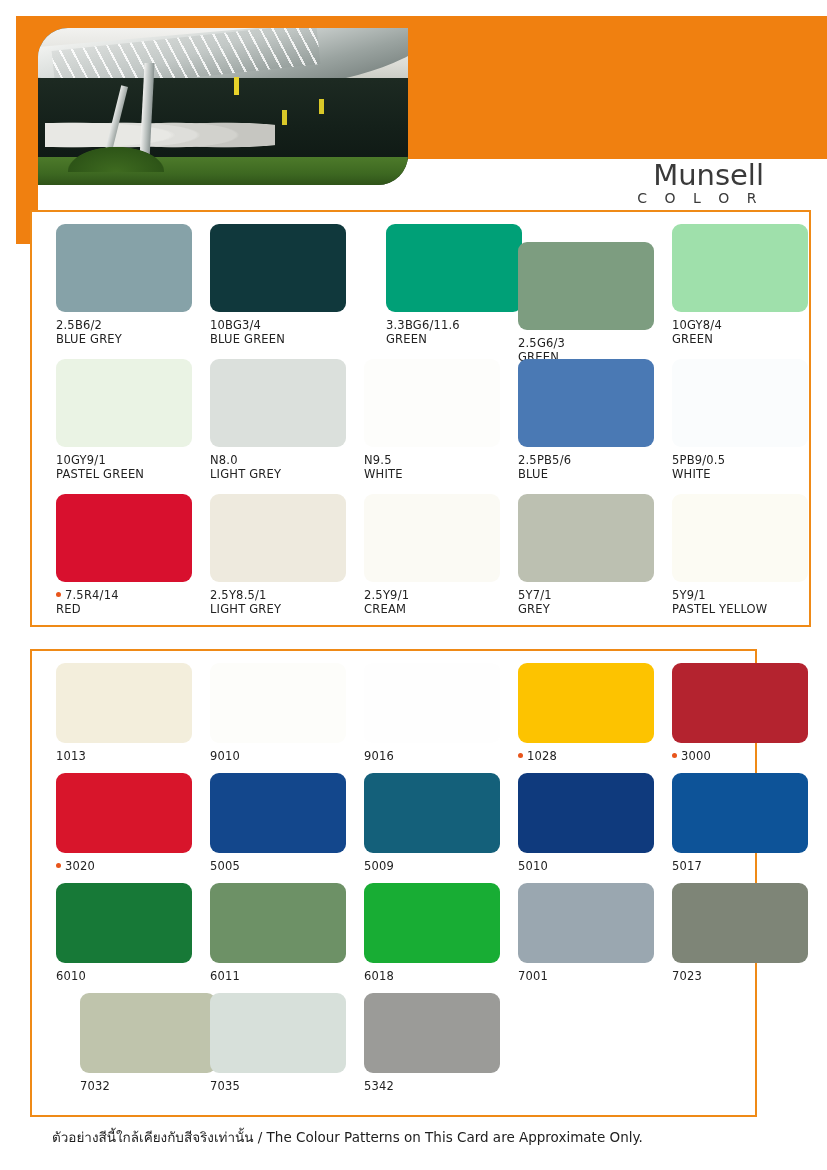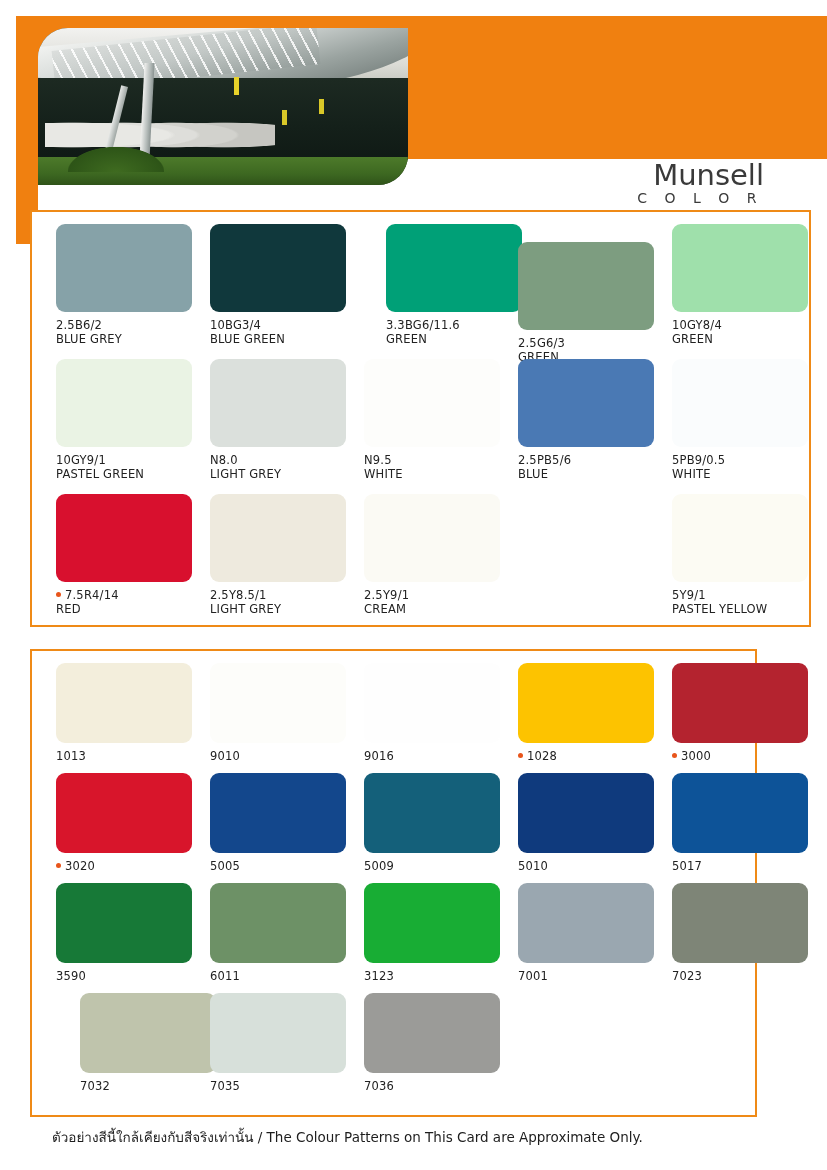--- a/index.html
+++ b/index.html
@@ -254,20 +254,27 @@
           <div class="name">LIGHT GREY</div>
         </div>
       </div>
       <div class="cell" style="left: 324px; top: 282px;">
         <div class="swatch" style="background: rgb(251, 250, 244);"></div>
         <div class="labels">
           <div class="code"><span>2.5Y9/1</span></div>
           <div class="name">CREAM</div>
         </div>
       </div>
+      <div class="cell" style="left: 478px; top: 282px;">
+        <div class="swatch" style="background: rgb(188, 192, 177);"></div>
+        <div class="labels">
+          <div class="code"><span>5Y7/1</span></div>
+          <div class="name">GREY</div>
+        </div>
+      </div>
       <div class="cell" style="left: 632px; top: 282px;">
         <div class="swatch" style="background: rgb(252, 251, 243);"></div>
         <div class="labels">
           <div class="code"><span>5Y9/1</span></div>
           <div class="name">PASTEL YELLOW</div>
         </div>
       </div>
     </div>
 </div>
 
@@ -329,33 +336,33 @@
       </div>
       <div class="cell" style="left: 632px; top: 122px;">
         <div class="swatch ral" style="background: rgb(13, 83, 152);"></div>
         <div class="labels">
           <div class="code"><span>5017</span></div>
         </div>
       </div>
       <div class="cell" style="left: 16px; top: 232px;">
         <div class="swatch ral" style="background: rgb(23, 121, 55);"></div>
         <div class="labels">
-          <div class="code"><span>3590</span></div>
+          <div class="code"><span>6010</span></div>
         </div>
       </div>
       <div class="cell" style="left: 170px; top: 232px;">
         <div class="swatch ral" style="background: rgb(109, 145, 102);"></div>
         <div class="labels">
           <div class="code"><span>6011</span></div>
         </div>
       </div>
       <div class="cell" style="left: 324px; top: 232px;">
         <div class="swatch ral" style="background: rgb(24, 173, 52);"></div>
         <div class="labels">
-          <div class="code"><span>3123</span></div>
+          <div class="code"><span>6018</span></div>
         </div>
       </div>
       <div class="cell" style="left: 478px; top: 232px;">
         <div class="swatch ral" style="background: rgb(154, 167, 176);"></div>
         <div class="labels">
           <div class="code"><span>7001</span></div>
         </div>
       </div>
       <div class="cell" style="left: 632px; top: 232px;">
         <div class="swatch ral" style="background: rgb(126, 133, 119);"></div>
@@ -371,19 +378,19 @@
       </div>
       <div class="cell" style="left: 170px; top: 342px;">
         <div class="swatch ral" style="background: rgb(215, 224, 218);"></div>
         <div class="labels">
           <div class="code"><span>7035</span></div>
         </div>
       </div>
       <div class="cell" style="left: 324px; top: 342px;">
         <div class="swatch ral" style="background: rgb(155, 155, 152);"></div>
         <div class="labels">
-          <div class="code"><span>7036</span></div>
+          <div class="code"><span>5342</span></div>
         </div>
       </div>
     </div>
 </div>
 
 <div class="footer">ตัวอย่างสีนี้ใกล้เคียงกับสีจริงเท่านั้น / The Colour Patterns on This Card are Approximate Only.</div>
 
 </body></html>

